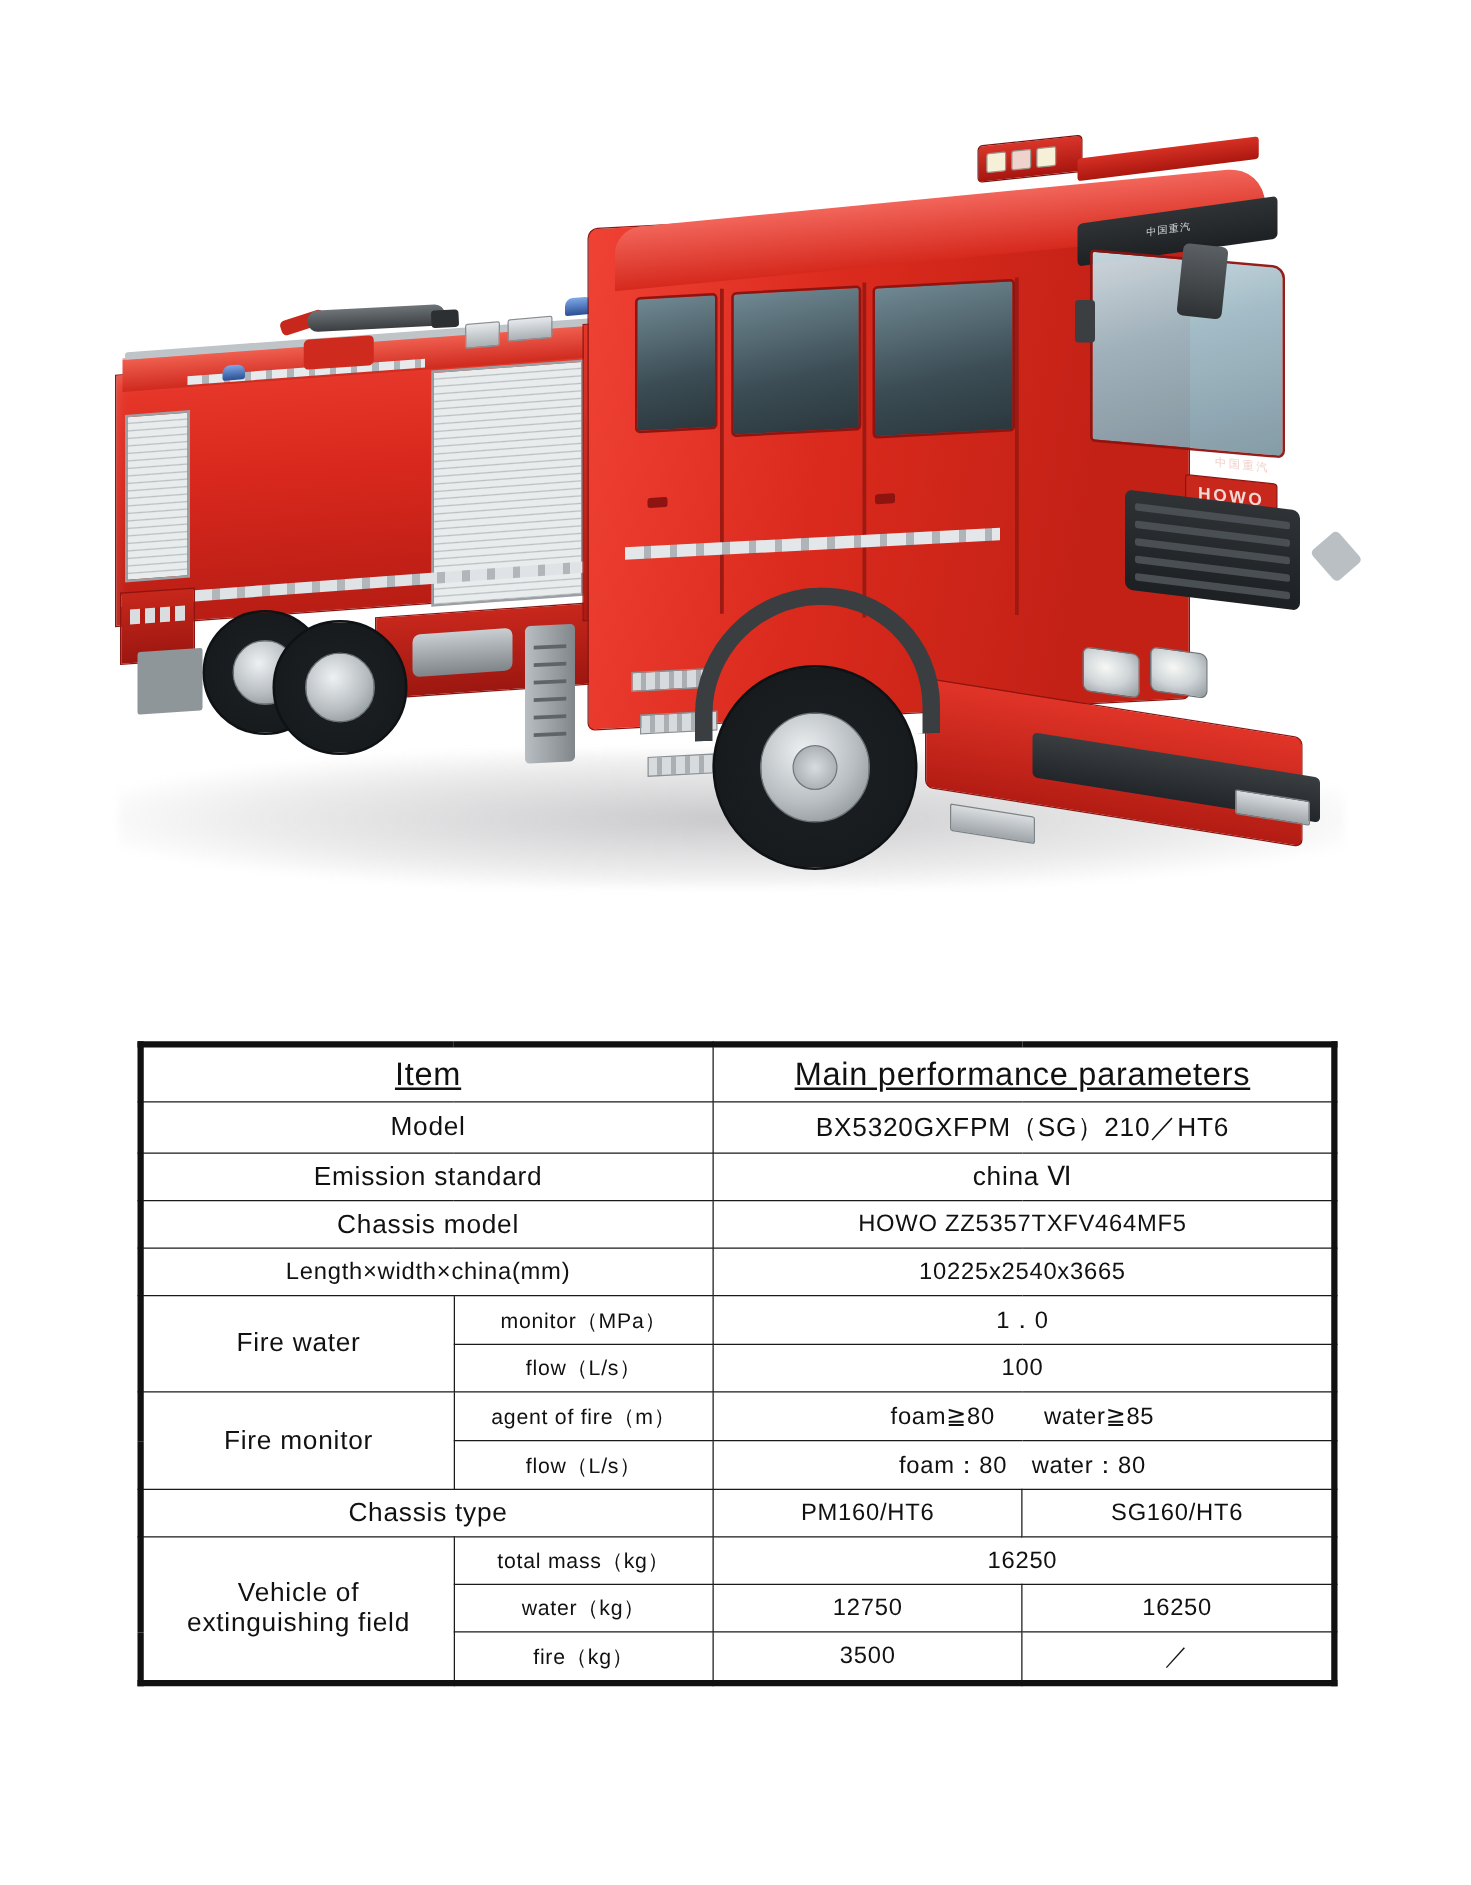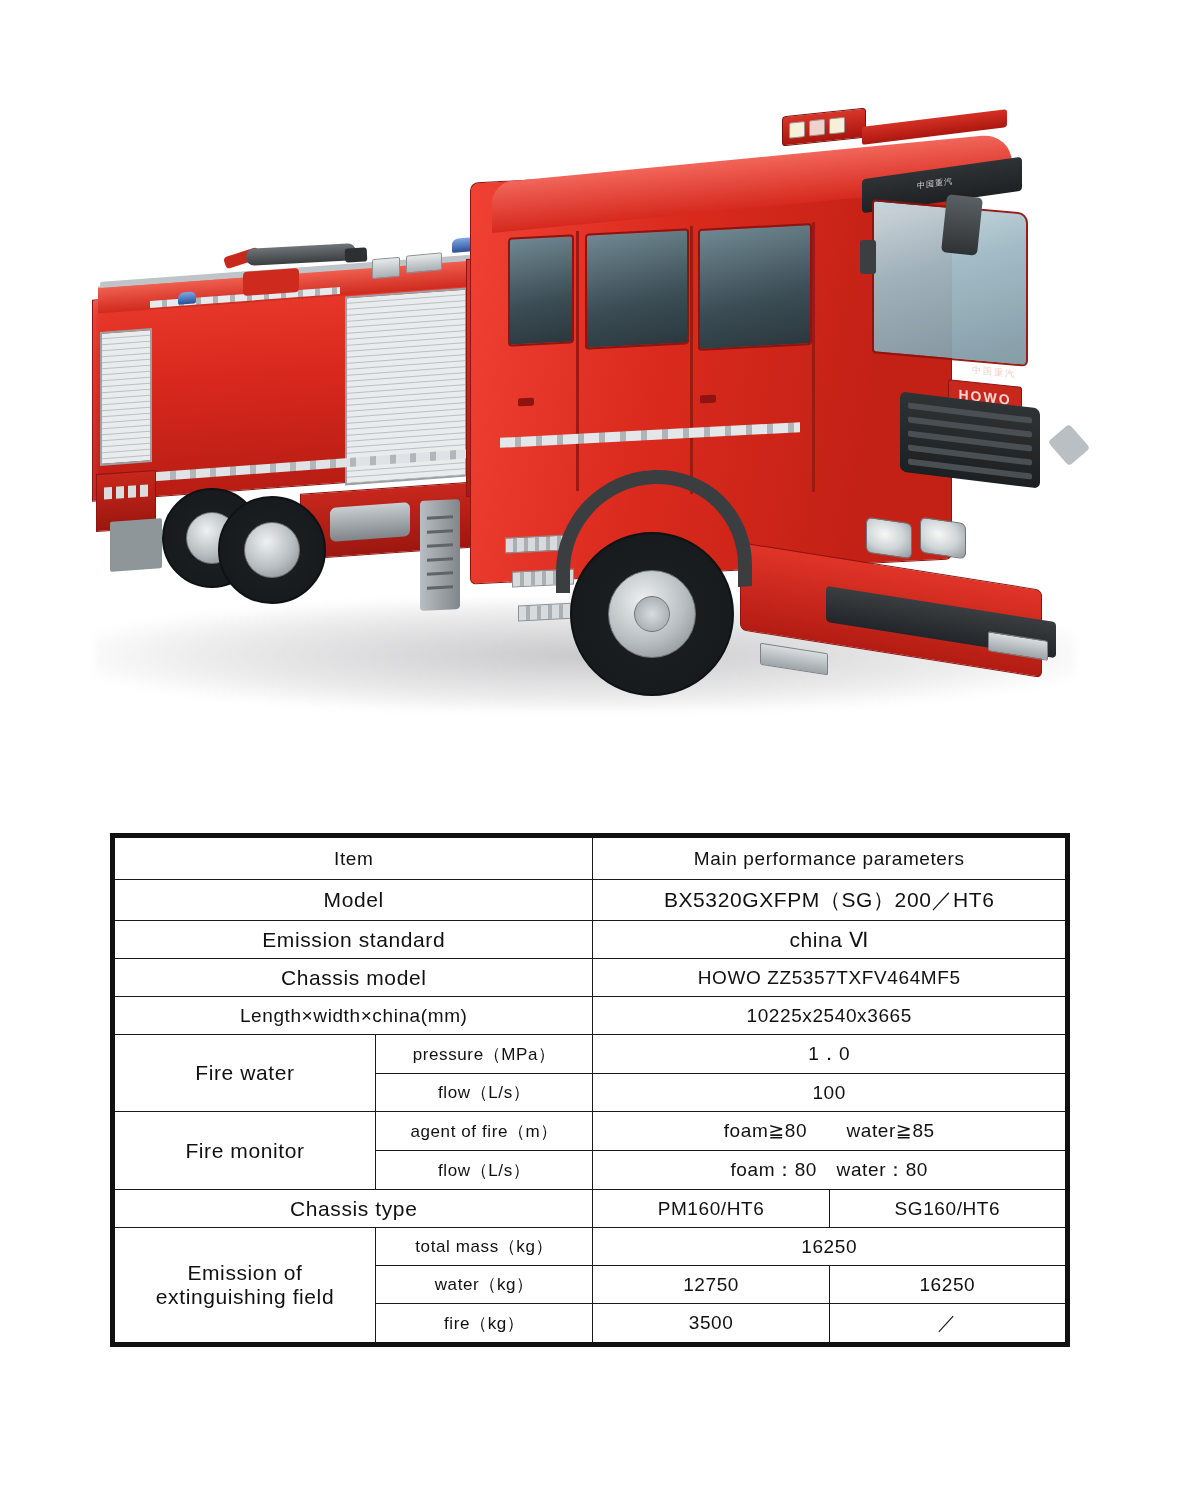--- a/index.html
+++ b/index.html
@@ -579,21 +579,21 @@
     text-align: center;
     vertical-align: middle;
     color: #111;
     padding: 6px 4px;
     font-family: "Liberation Sans", sans-serif;
     letter-spacing: 0.6px;
   }
   td.big { font-size: 21px; }
   td.mid { font-size: 19px; }
   td.sm  { font-size: 17px; }
-  td.hdr { font-size: 19px; }
+  td.hdr { font-size: 26px; text-decoration: underline; }
   .row-h { height: 44px; }
   .row-h-sm { height: 38px; }
 </style>
 </head>
 <body>
 
 <div id="photo">
   <div class="shadow"></div>
 
   <div id="truck">
@@ -692,41 +692,41 @@
 <div id="spec-table-wrap">
   <table class="spec">
     <tbody>
       <tr class="row-h">
         <td class="hdr" colspan="2">Item</td>
         <td class="hdr" colspan="2">Main performance parameters</td>
       </tr>
 
       <tr class="row-h-sm">
         <td class="big" colspan="2">Model</td>
-        <td class="big" colspan="2">BX5320GXFPM（SG）200／HT6</td>
+        <td class="big" colspan="2">BX5320GXFPM（SG）210／HT6</td>
       </tr>
 
       <tr class="row-h-sm">
         <td class="big" colspan="2">Emission standard</td>
         <td class="big" colspan="2">china Ⅵ</td>
       </tr>
 
       <tr class="row-h-sm">
         <td class="big" colspan="2">Chassis model</td>
         <td class="mid" colspan="2">HOWO ZZ5357TXFV464MF5</td>
       </tr>
 
       <tr class="row-h-sm">
         <td class="mid" colspan="2">Length×width×china(mm)</td>
         <td class="mid" colspan="2">10225x2540x3665</td>
       </tr>
 
       <tr class="row-h-sm">
         <td class="big" rowspan="2">Fire water</td>
-        <td class="sm">pressure（MPa）</td>
+        <td class="sm">monitor（MPa）</td>
         <td class="mid" colspan="2">1．0</td>
       </tr>
       <tr class="row-h-sm">
         <td class="sm">flow（L/s）</td>
         <td class="mid" colspan="2">100</td>
       </tr>
 
       <tr class="row-h-sm">
         <td class="big" rowspan="2">Fire monitor</td>
         <td class="sm">agent of fire（m）</td>
@@ -738,21 +738,21 @@
       </tr>
 
       <tr class="row-h-sm">
         <td class="big" colspan="2">Chassis type</td>
         <td class="mid">PM160/HT6</td>
         <td class="mid">SG160/HT6</td>
       </tr>
 
       <tr class="row-h-sm">
         <td class="big" rowspan="3">
-          <div>Emission of</div>
+          <div>Vehicle of</div>
           <div>extinguishing field</div>
         </td>
         <td class="sm">total mass（kg）</td>
         <td class="mid" colspan="2">16250</td>
       </tr>
       <tr class="row-h-sm">
         <td class="sm">water（kg）</td>
         <td class="mid">12750</td>
         <td class="mid">16250</td>
       </tr>

